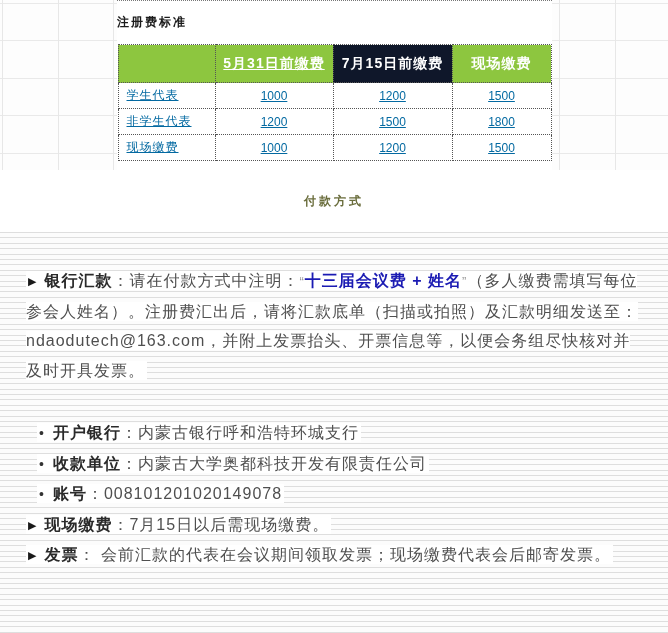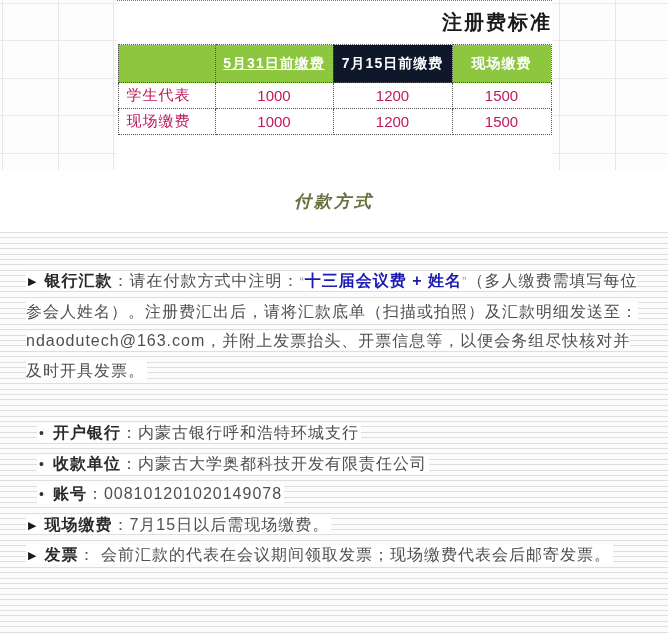--- a/index.html
+++ b/index.html
@@ -13,40 +13,40 @@
     background-image:
       repeating-linear-gradient(to right,#e7e7e7 0 1px,transparent 1px 55.7px),
       repeating-linear-gradient(to bottom,#e9e9e9 0 1px,transparent 1px 37.4px);
     background-position:2px 0,0 3px;
   }
   .content-panel{
     position:absolute;left:117px;top:0;width:435px;height:170px;
     background:#ffffff;border-top:1px dotted #777;box-sizing:border-box;
   }
   .page-title{
-    margin:8px 0 0;text-align:right;font-size:20px;font-weight:bold;
+    margin:8px 0 0;text-align:left;font-size:12px;font-weight:bold;
     color:#1b1b1b;letter-spacing:2px;line-height:26px;
   }
   table.fee{
     border-collapse:collapse;table-layout:fixed;width:433px;margin:9px auto 0;
   }
   table.fee th,table.fee td{border:1px dotted #555;box-sizing:border-box;}
   table.fee th{
     height:38px;color:#ffffff;font-size:14px;font-weight:bold;
     text-align:center;letter-spacing:1px;
   }
   table.fee td{
-    height:26px;font-size:15px;color:#be185d;text-align:center;background:#fff;
+    height:26px;font-size:12px;color:#0369a1;text-align:center;background:#fff;text-decoration:underline;
   }
   table.fee td.rowlabel{text-align:left;padding-left:8px;letter-spacing:1px;}
   
   .heading-band{
     height:62px;display:flex;align-items:center;justify-content:center;background:#fff;
   }
-  .payment-heading{font-size:17px;font-weight:bold;letter-spacing:3px;font-style:italic;}
+  .payment-heading{font-size:12px;font-weight:bold;letter-spacing:3px;}
   
   .lined{
     height:401px;box-sizing:border-box;overflow:hidden;
     padding:34px 26px 1px 26px;
     background-image:repeating-linear-gradient(to bottom,#dedede 0 1px,#fcfcfc 1px 5.4px);
   }
   p.line{margin:0;font-size:16px;line-height:29.5px;color:#4f4f4f;letter-spacing:1px;}
   .txt{background:#ffffff;padding:1px 2px;}
   .lbl{color:#2a2a2a;font-weight:bold;}
   .marker{color:#1a1a1a;font-size:11px;padding-right:7px;vertical-align:1px;}
@@ -79,20 +79,26 @@
         </tr>
       </thead>
       <tbody>
         <tr>
           <td class="rowlabel">学生代表</td>
           <td>1000</td>
           <td>1200</td>
           <td>1500</td>
         </tr>
         <tr>
+          <td class="rowlabel">非学生代表</td>
+          <td>1200</td>
+          <td>1500</td>
+          <td>1800</td>
+        </tr>
+        <tr>
           <td class="rowlabel">现场缴费</td>
           <td>1000</td>
           <td>1200</td>
           <td>1500</td>
         </tr>
       </tbody>
     </table>
   </div>
 </div>
 

